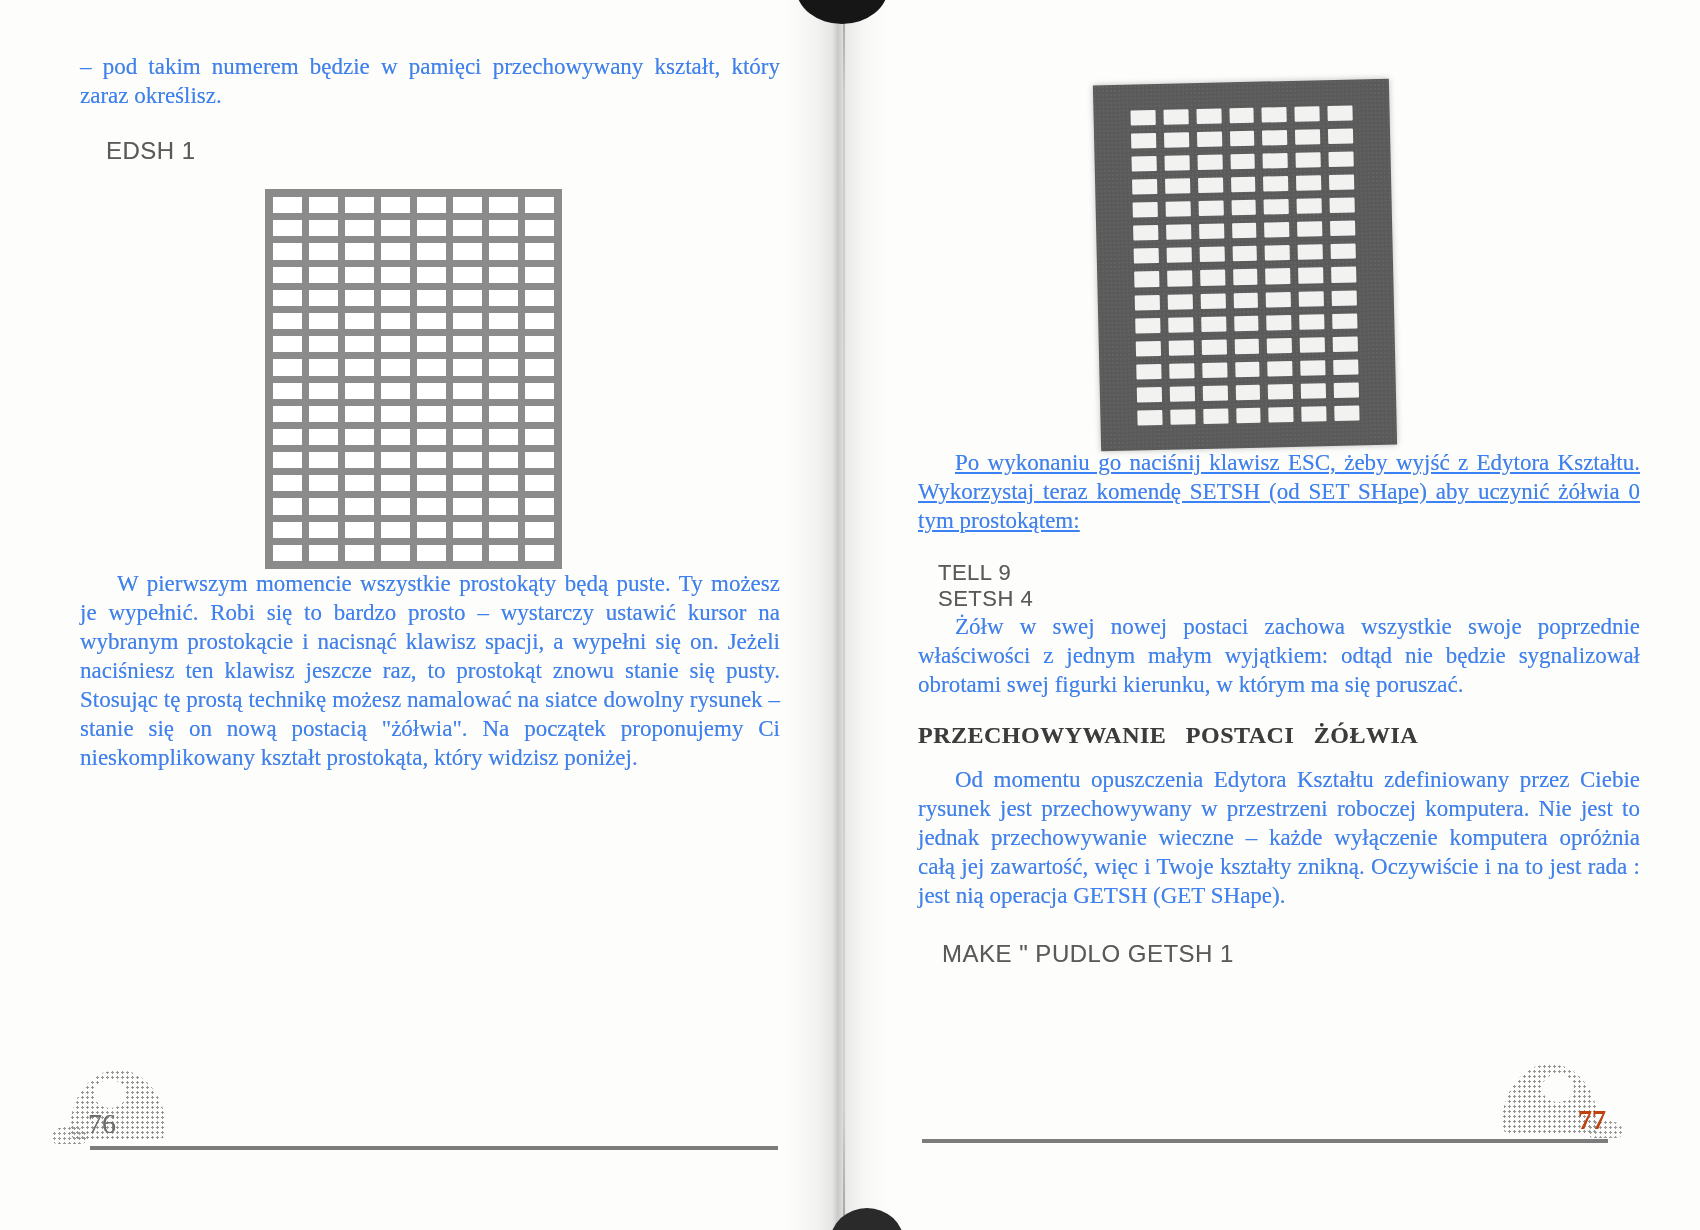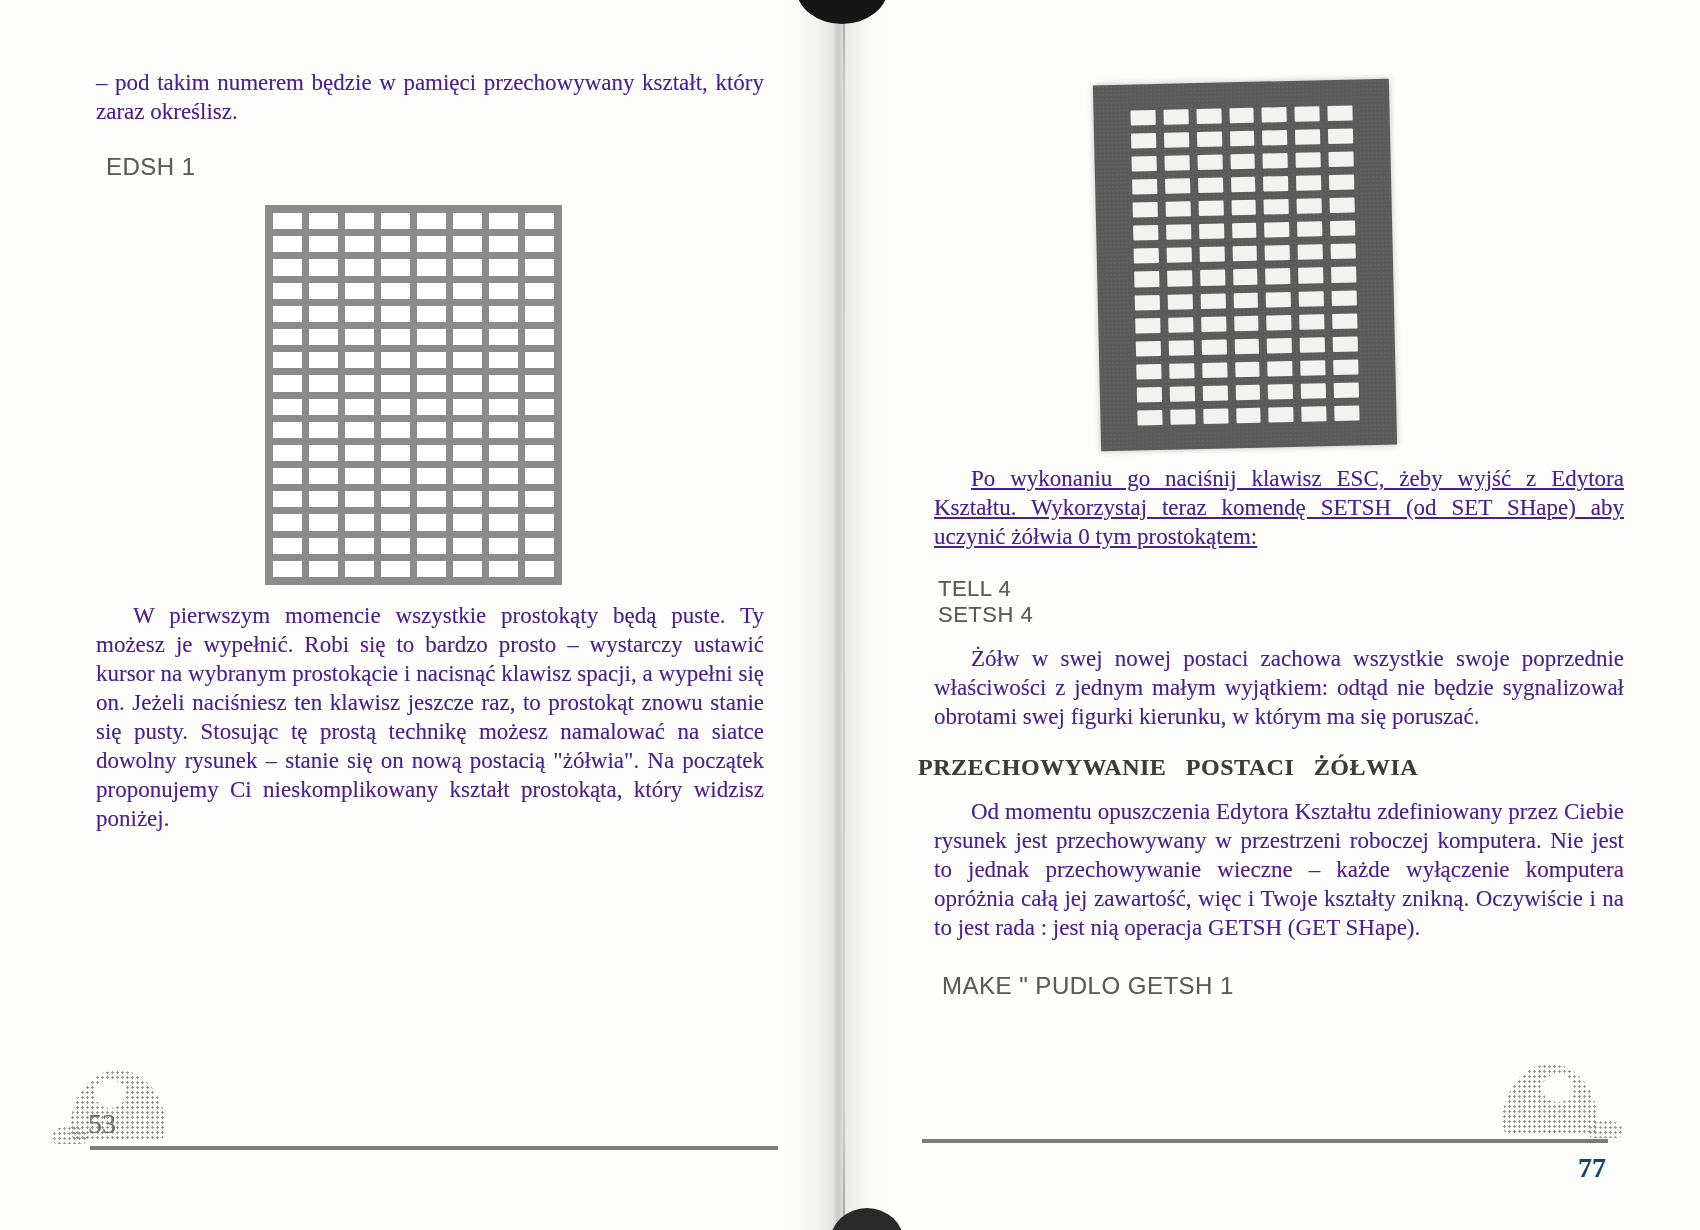--- a/index.html
+++ b/index.html
@@ -27,22 +27,22 @@
   }
   .spine-bottom{
     position:absolute;left:830px;top:1208px;width:74px;height:38px;
     background:#2a2a2a;border-radius:55% 55% 0 0 / 100% 100% 0 0;
   }
   
   .page{position:absolute;}
   .page-left{left:80px;top:52px;width:700px;}
   .page-right{left:918px;top:82px;width:722px;}
   p.body{
-    margin:16px;font-size:23px;line-height:29px;text-align:justify;
-    color:#4c1d95; text-shadow:0 0 .5px rgba(80,80,80,.45);
+    margin:0;font-size:23px;line-height:29px;text-align:justify;
+    color:#3b82f6; text-shadow:0 0 .5px rgba(80,80,80,.45);
   }
   p.body.indent{text-indent:37px;}
   .cmd{
     font-family:"Liberation Sans", sans-serif;
     font-size:24px;color:#5a5a5a;letter-spacing:.5px;
     text-shadow:0 0 .5px rgba(90,90,90,.4);
   }
   .cmd-edsh{margin:27px 0 0 26px;}
   .code-block{margin:25px 0 0 20px;}
   .code-block div{line-height:26px;font-size:22px;}
@@ -98,21 +98,21 @@
   .turtle .head{
     position:absolute;top:16px;width:32px;height:28px;background:#fdfdfc;border-radius:50%;
   }
   .turtle-left .head{left:30px;}
   .turtle-right .head{left:46px;}
   .page-num{
     position:absolute;font-size:28px;color:#6e6e6e;font-family:"Liberation Serif",serif;
     text-shadow:0 0 .6px rgba(110,110,110,.5);
   }
   .page-num-left{left:88px;top:1108px;}
-  .page-num-right{left:1578px;top:1152px;font-weight:bold;color:#0c4a6e;}
+  .page-num-right{left:1578px;top:1104px;font-weight:bold;color:#c2410c;}
 </style>
 </head>
 <body>
 
 <div class="gutter"></div>
 <div class="gutter-line"></div>
 <div class="spine-top"></div>
 <div class="spine-bottom"></div>
 
 <div class="page page-left">
@@ -249,21 +249,21 @@
       <div class="cell" style="background: rgb(255, 255, 255);"></div>
     </div>
   <p class="body indent after-grid">W pierwszym momencie wszystkie prostokąty będą puste. Ty możesz je wypełnić. Robi się to bardzo prosto – wystarczy ustawić kursor na wybranym prostokącie i nacisnąć klawisz spacji, a wypełni się on. Jeżeli naciśniesz ten klawisz jeszcze raz, to prostokąt znowu stanie się pusty. Stosując tę prostą technikę możesz namalować na siatce dowolny rysunek – stanie się on nową postacią "żółwia". Na początek proponujemy Ci nieskomplikowany kształt prostokąta, który widzisz poniżej.</p>
 </div>
 
 <div class="turtle turtle-left">
   <div class="flipper"></div>
   <div class="shell"></div>
   <div class="head"></div>
 </div>
-<div class="page-num page-num-left">53</div>
+<div class="page-num page-num-left">76</div>
 <div class="rule rule-left"></div>
 
 <div class="page page-right">
   <div class="fig-photo">
     <div class="photo-grid" style="grid-template-columns: repeat(7, 1fr); grid-template-rows: repeat(14, 1fr);">
         <div class="cell" style="background: rgb(242, 242, 241);"></div>
         <div class="cell" style="background: rgb(242, 242, 241);"></div>
         <div class="cell" style="background: rgb(242, 242, 241);"></div>
         <div class="cell" style="background: rgb(242, 242, 241);"></div>
         <div class="cell" style="background: rgb(242, 242, 241);"></div>
@@ -357,21 +357,21 @@
         <div class="cell" style="background: rgb(242, 242, 241);"></div>
         <div class="cell" style="background: rgb(242, 242, 241);"></div>
         <div class="cell" style="background: rgb(242, 242, 241);"></div>
         <div class="cell" style="background: rgb(242, 242, 241);"></div>
         <div class="cell" style="background: rgb(242, 242, 241);"></div>
         <div class="cell" style="background: rgb(242, 242, 241);"></div>
       </div>
   </div>
   <p class="body indent after-photo">Po wykonaniu go naciśnij klawisz ESC, żeby wyjść z Edytora Kształtu. Wykorzystaj teraz komendę SETSH (od SET SHape) aby uczynić żółwia 0 tym prostokątem:</p>
   <div class="cmd code-block">
-    <div>TELL 4</div>
+    <div>TELL 9</div>
     <div>SETSH 4</div>
   </div>
   <p class="body indent after-code">Żółw w swej nowej postaci zachowa wszystkie swoje poprzednie właściwości z jednym małym wyjątkiem: odtąd nie będzie sygnalizował obrotami swej figurki kierunku, w którym ma się poruszać.</p>
   <h2 class="section">PRZECHOWYWANIE POSTACI ŻÓŁWIA</h2>
   <p class="body indent">Od momentu opuszczenia Edytora Kształtu zdefiniowany przez Ciebie rysunek jest przechowywany w przestrzeni roboczej komputera. Nie jest to jednak przechowywanie wieczne – każde wyłączenie komputera opróżnia całą jej zawartość, więc i Twoje kształty znikną. Oczywiście i na to jest rada : jest nią operacja GETSH (GET SHape).</p>
   <div class="cmd cmd-make">MAKE " PUDLO GETSH 1</div>
 </div>
 
 <div class="rule rule-right"></div>
 <div class="turtle turtle-right">

